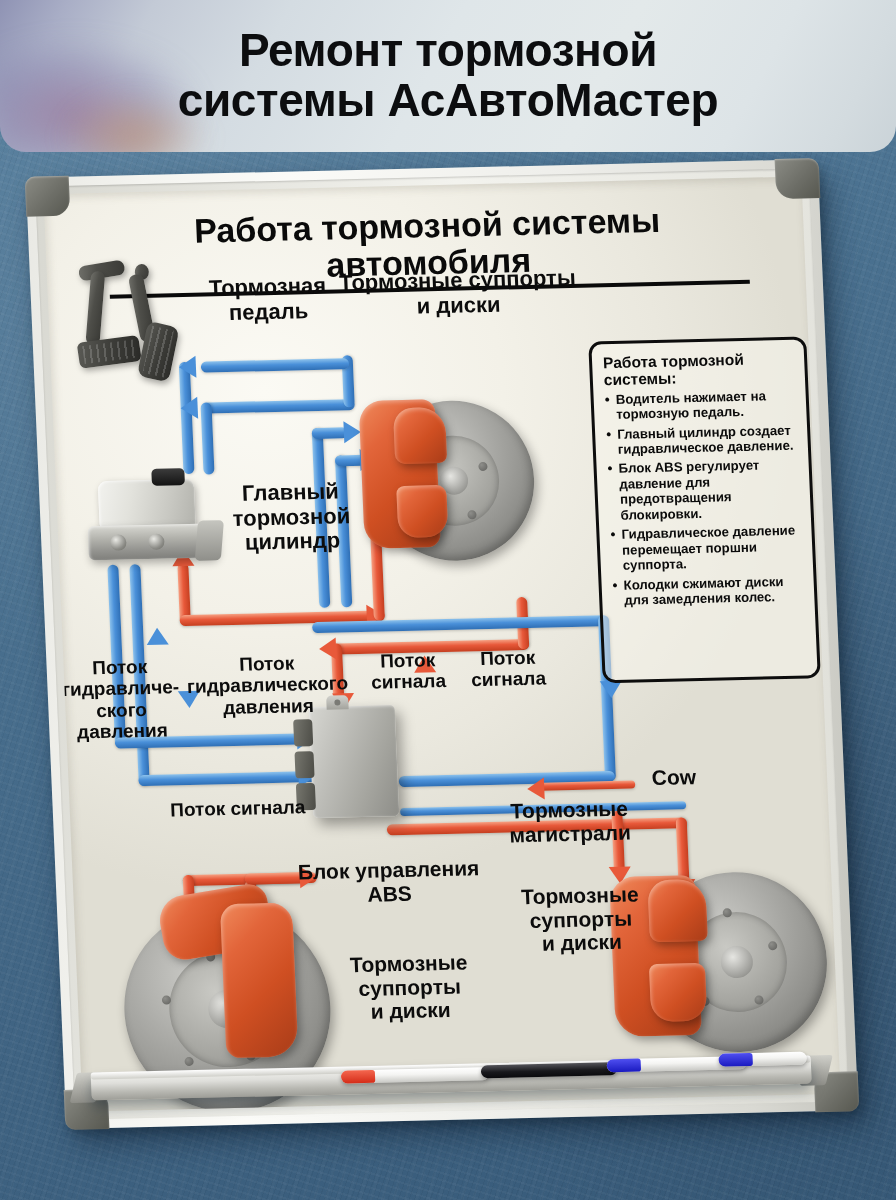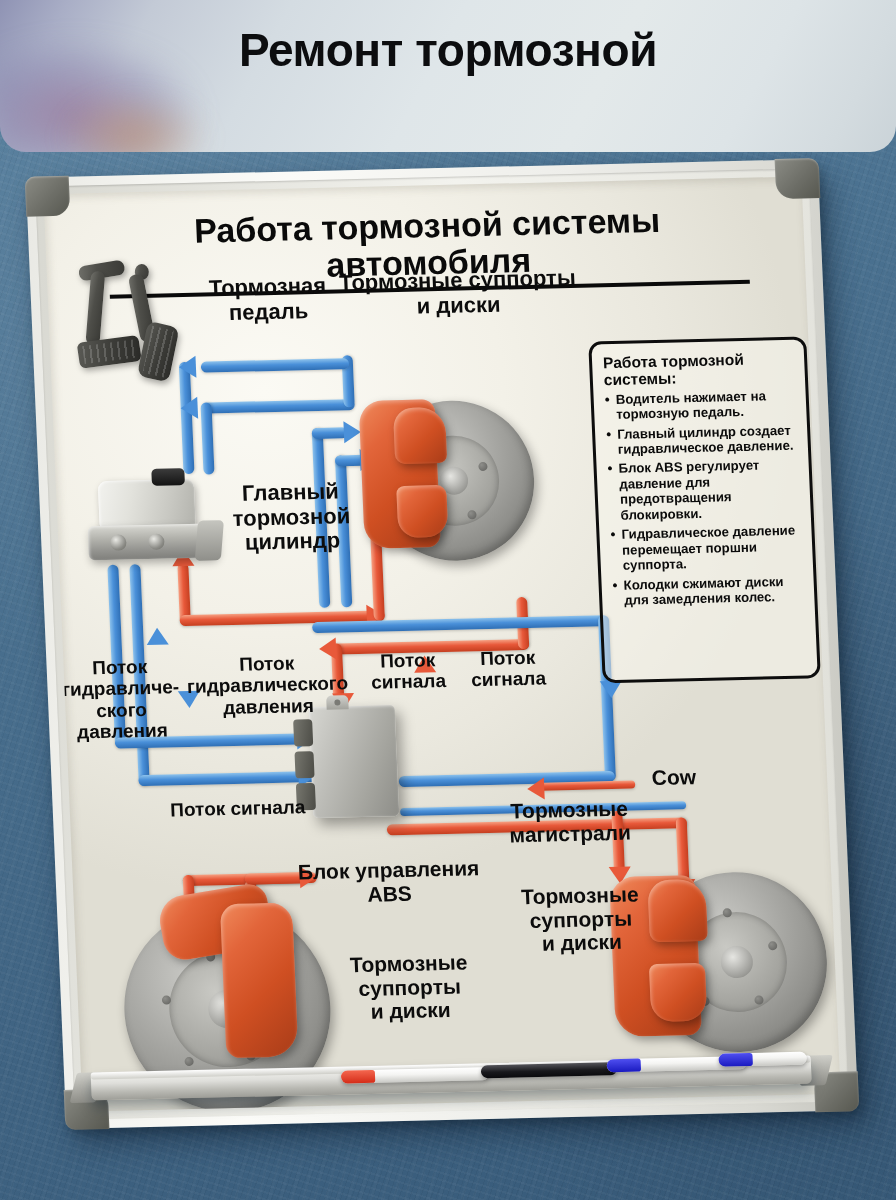--- a/index.html
+++ b/index.html
@@ -428,14 +428,15 @@
     </div>
     <div class="marker" style="left:668px; top:0px; width:88px;">
       <div class="cap2" style="background:linear-gradient(180deg,#4f4ff0,#1a1ac0);"></div>
     </div>
   </div>
 </div>
 
 <div id="header">
   <h1>
     <span>Ремонт тормозной</span>
+    <span>системы АсАвтоМастер</span>
   </h1>
 </div>
 
 </body></html>

